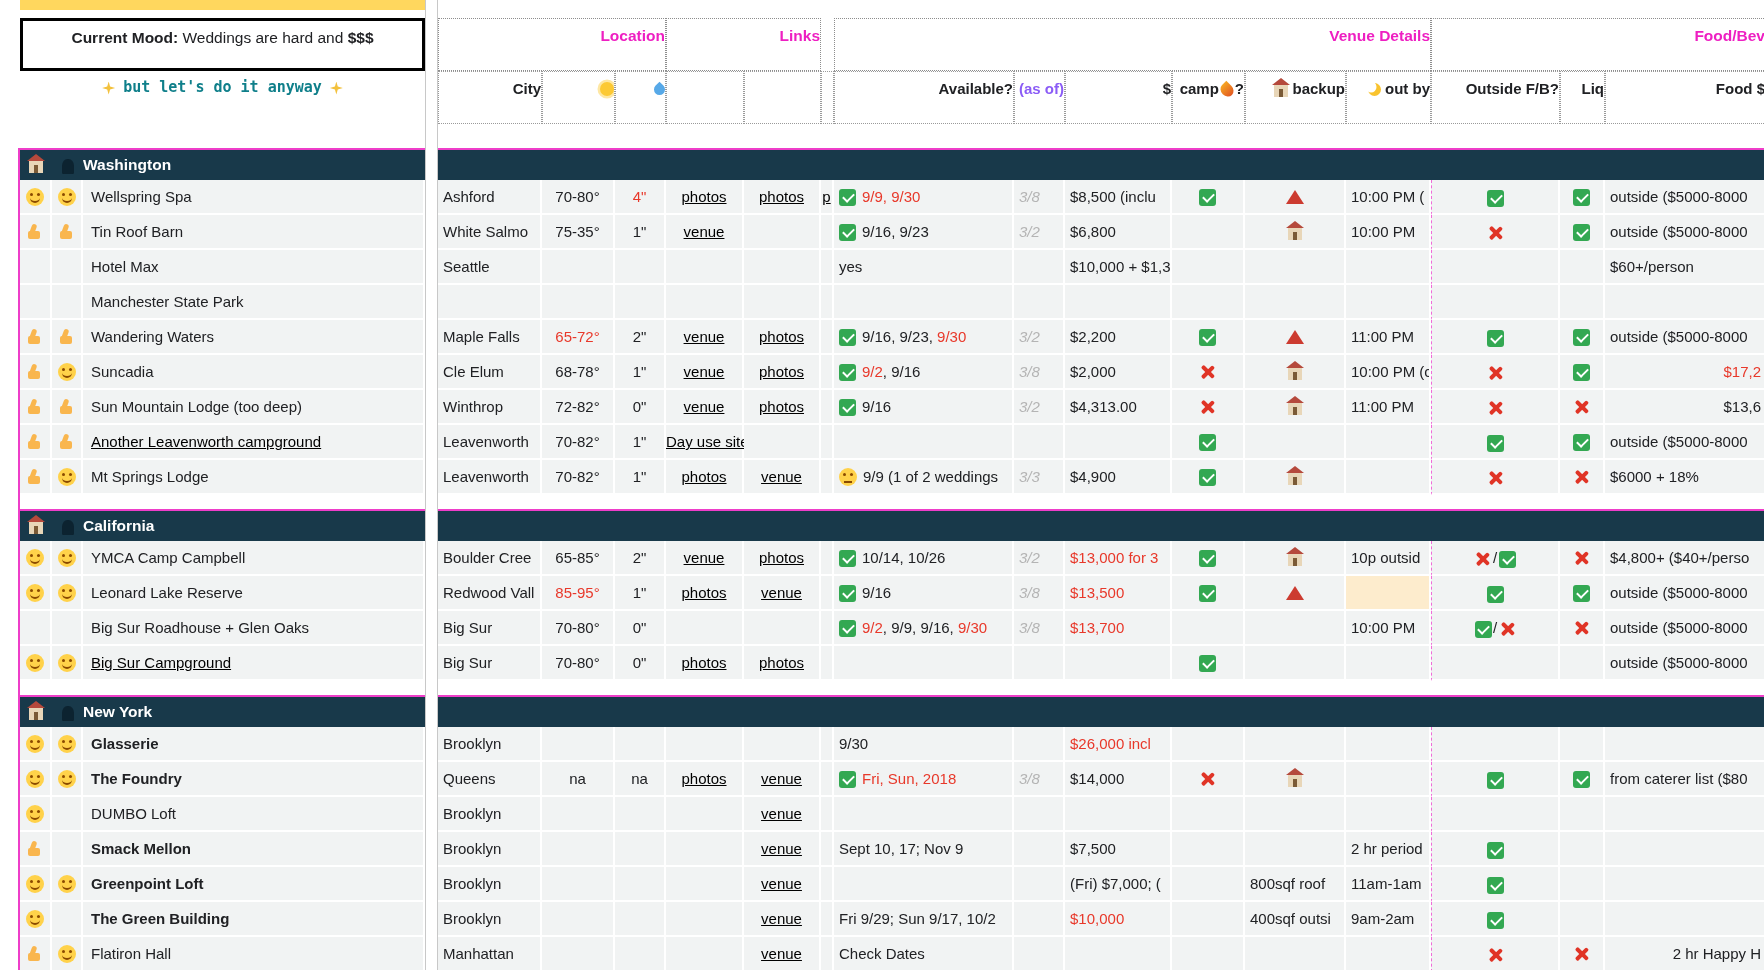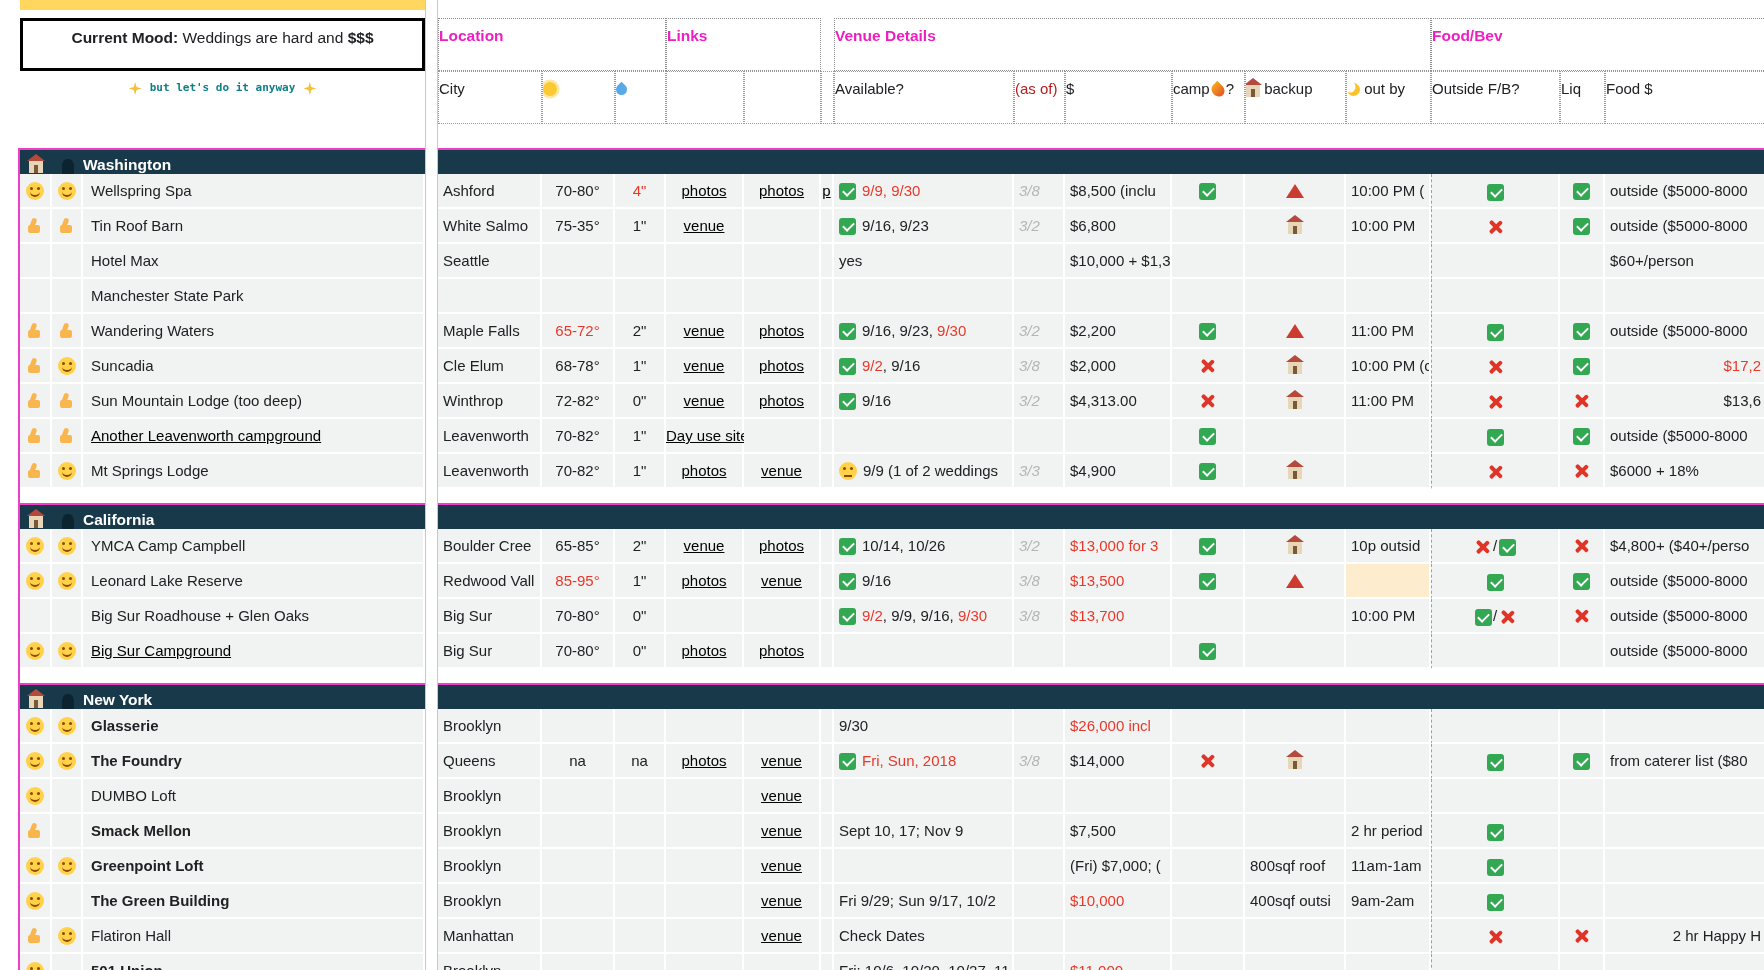--- a/index.html
+++ b/index.html
@@ -8,44 +8,44 @@
   .freeze{position:absolute;top:0;bottom:0;left:407px;width:13px;background:#fff;
           border-left:1px solid #c8c8c8;border-right:1px solid #c8c8c8;box-sizing:border-box;z-index:5;}
   .row{display:grid;grid-template-columns:32px 31px 342px 13px 104px 73px 51px 78px 77px 13px 180px 51px 107px 73px 101px 85px 129px 45px 161px;}
   .cell{box-sizing:border-box;white-space:nowrap;overflow:hidden;font-size:15px;color:#202124;}
   
   .head{border-left:2px solid transparent;}
   .strip{height:10px;width:405px;background:#ffd75e;margin-bottom:8px;}
   .row.head1 .cell,.row.head2 .cell{background:#fff;height:53px;line-height:33px;}
   .mood{grid-column:1/4;border:3px solid #000;text-align:center;font-size:15.5px;line-height:29px;}
   .b{font-weight:bold;}
-  .grp{border:1px dotted #8d8d8d;text-align:left;color:#ee1fc2;font-weight:bold;font-size:15.5px;}
+  .grp{border:1px dotted #8d8d8d;text-align:right;color:#ee1fc2;font-weight:bold;font-size:15.5px;}
   .g-loc{grid-column:5/8}.g-links{grid-column:8/10}.g-l3{grid-column:10}.g-venue{grid-column:11/17}.g-food{grid-column:17/20}
-  .sub{grid-column:1/4;text-align:center;font-family:"DejaVu Sans Mono",monospace;color:#0f7f8a;font-weight:bold;font-size:11px;}
-  .h{border:1px dotted #9a9a9a;text-align:left;font-weight:normal;}
-  .h.muted{color:#b91c1c;}
+  .sub{grid-column:1/4;text-align:center;font-family:"DejaVu Sans Mono",monospace;color:#0f7f8a;font-weight:bold;font-size:15px;}
+  .h{border:1px dotted #9a9a9a;text-align:right;font-weight:bold;}
+  .h.muted{color:#8b5cf6;}
   .head-gap{height:24px;background:#fff;}
   
   #sheet-body{border-left:2px solid #ee3ec9;border-bottom:2px solid #ee3ec9;}
   .section{border-top:2px solid #ee3ec9;}
   .gap{height:14px;background:#fff;}
   .row.data .cell{background:#f1f3f3;height:35px;line-height:33px;border-right:2px solid #fff;border-bottom:2px solid #fff;}
   .divc{background:transparent!important;border:none!important;}
   .ctr{text-align:center;}
   .txt{padding:0 5px;text-align:left;}
   .rt{text-align:right;padding-right:3px;}
   .red{color:#e8382a;}
   .gray{color:#b4b4b4;font-style:italic;}
   .hl{background:#fdeccd!important;}
   .lk{color:#000000;text-decoration:underline;cursor:pointer;}
   .lkc{overflow:visible;position:relative;z-index:2;}
   .namec{padding:0 8px;}
   .fbx span{margin:0 1px;}
   .outfb{border-left:1px dashed #f06ad8;}
-  .sec .cell{background:#18394a;height:24px;line-height:30px;border:none;}
+  .sec .cell{background:#18394a;height:30px;line-height:30px;border:none;}
   .sectitle{color:#fff;font-weight:bold;font-size:15.5px;}
   .secc.rest{grid-column:5/-1;}
   
   .ic{display:inline-block;vertical-align:middle;}
   .chk{width:17px;height:17px;background:#33a852;border-radius:3px;position:relative;margin-top:-2px;}
   .chk::after{content:"";position:absolute;left:5.5px;top:2.5px;width:5px;height:9px;border:solid #fff;border-width:0 2.5px 2.5px 0;transform:rotate(45deg);}
   .cell>.chk{margin-right:6px;}
   .fbx .chk,.ctr>.chk{margin-right:0;}
   .xmk{width:16px;height:16px;position:relative;margin-top:-2px;}
   .xmk::before,.xmk::after{content:"";position:absolute;left:6.5px;top:0;width:3.5px;height:16px;background:#e03426;border-radius:1.5px;}

